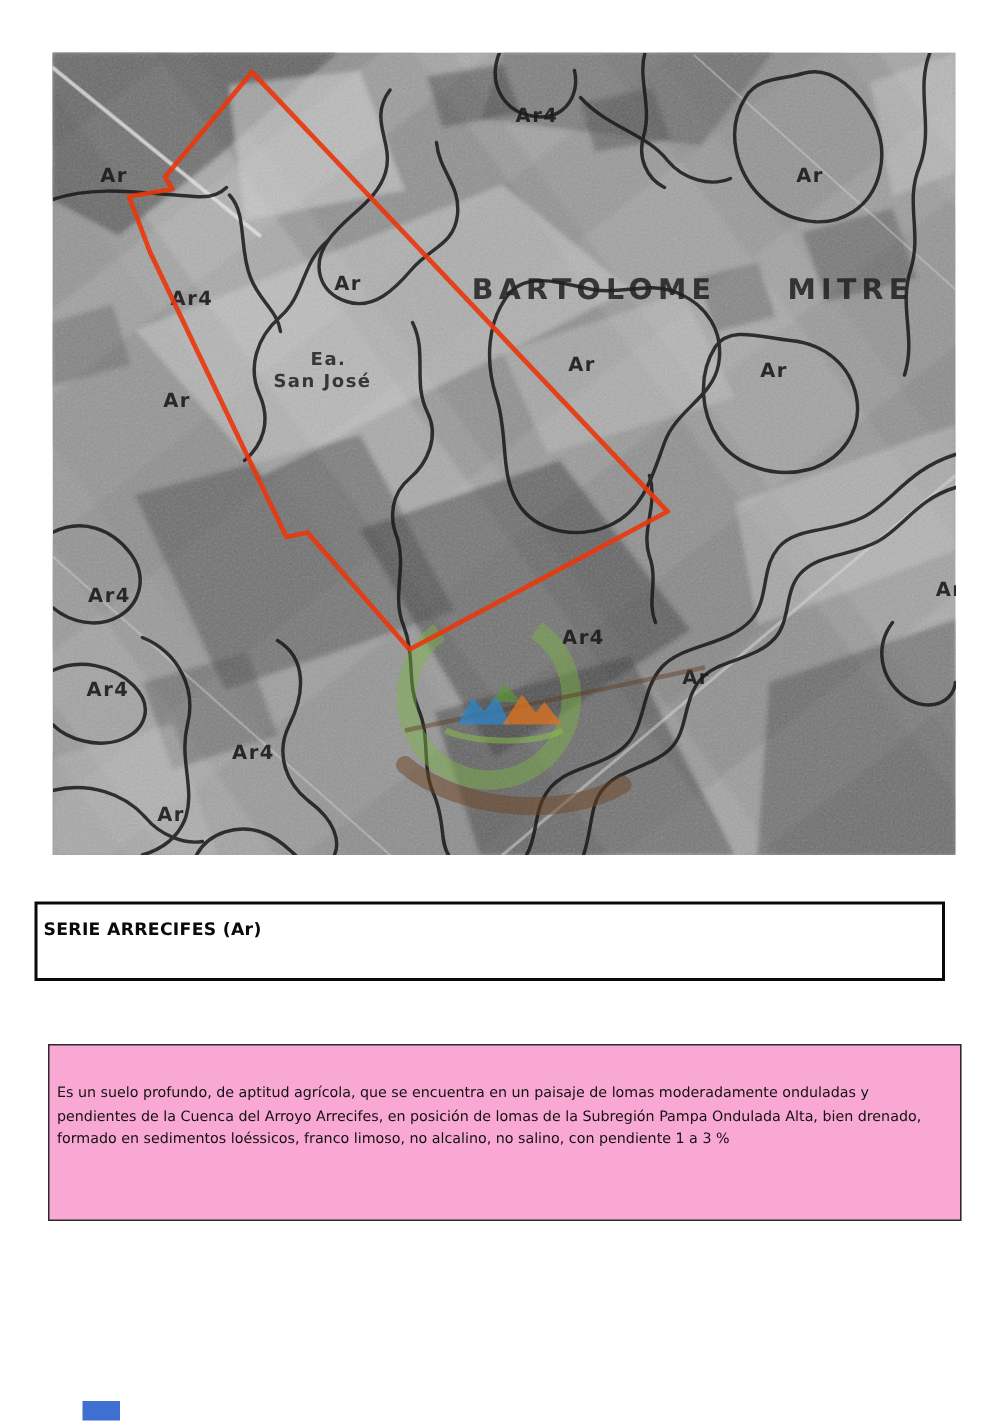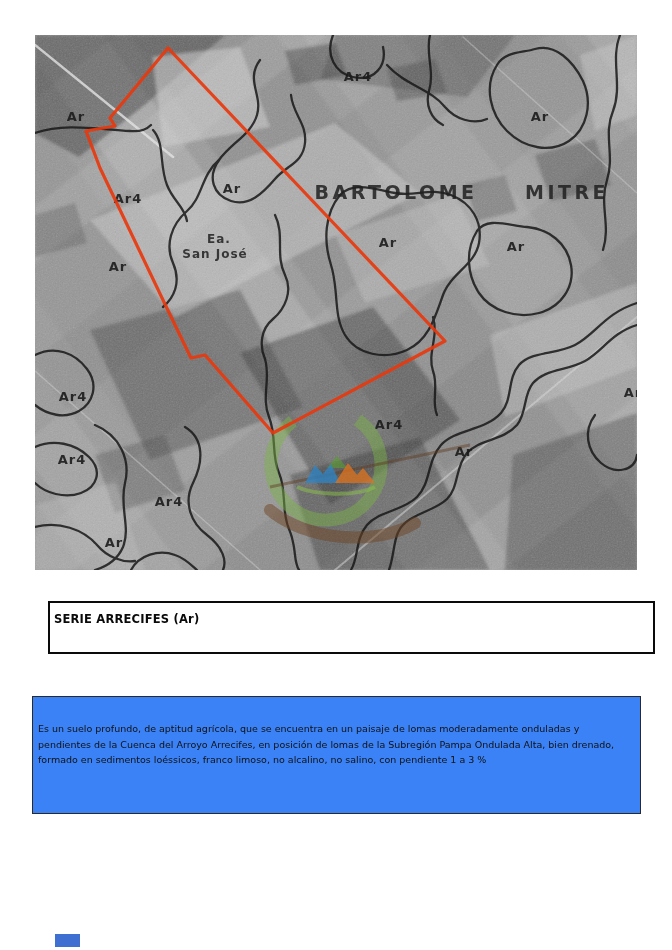--- a/index.html
+++ b/index.html
@@ -4,25 +4,25 @@
 <style>
   html,body{margin:0;padding:0;background:#ffffff;}
   .page{position:relative;width:672px;height:950px;background:#ffffff;overflow:hidden;
         font-family:"DejaVu Sans",sans-serif;}
   .map-wrap{position:absolute;left:35px;top:35px;width:602px;height:535px;}
   .map-wrap svg{display:block;}
   .soil-label{font-family:"DejaVu Sans",sans-serif;font-weight:bold;font-size:13px;
               fill:#1b1b1b;opacity:0.9;text-anchor:middle;letter-spacing:1px;}
   .place-label{font-family:"DejaVu Sans",sans-serif;font-weight:bold;fill:#202020;
                opacity:0.85;text-anchor:middle;}
-  .title-box{position:absolute;left:48px;top:601px;width:599px;height:44px;
+  .title-box{position:absolute;left:23px;top:601px;width:599px;height:44px;
              border:2px solid #0a0a0a;background:#ffffff;padding:5px 0 0 4px;}
   .title-box .title{font-size:11.5px;font-weight:bold;color:#0a0a0a;letter-spacing:0.2px;}
   .desc-box{position:absolute;left:32px;top:696px;width:597px;height:92px;
-            border:1.5px solid #2a2a2a;background:#3b82f6;padding:24px 5px 0 5px;}
+            border:1.5px solid #2a2a2a;background:#f9a8d4;padding:24px 5px 0 5px;}
   .desc-box .desc{font-size:9.5px;line-height:15.5px;color:#111111;}
   .footer-marker{position:absolute;left:55px;top:934px;width:25px;height:13px;}
 </style>
 </head>
 <body>
 
 <div class="page">
 
   <div class="map-wrap">
     <svg width="602" height="535" viewBox="0 0 602 535">

